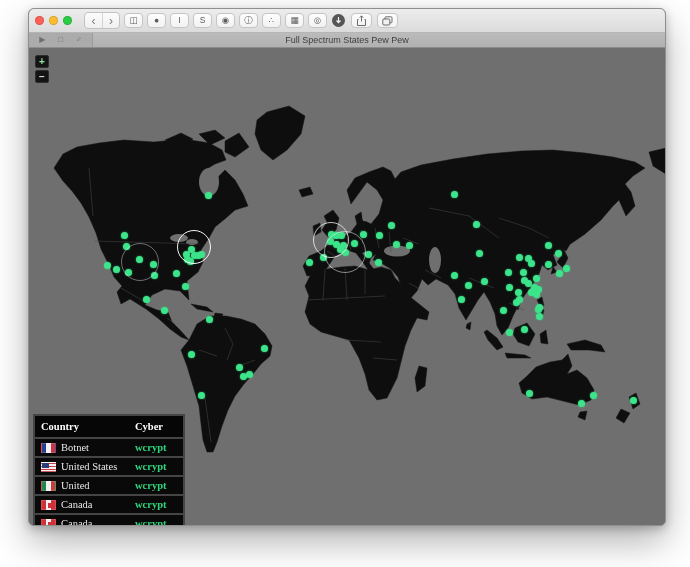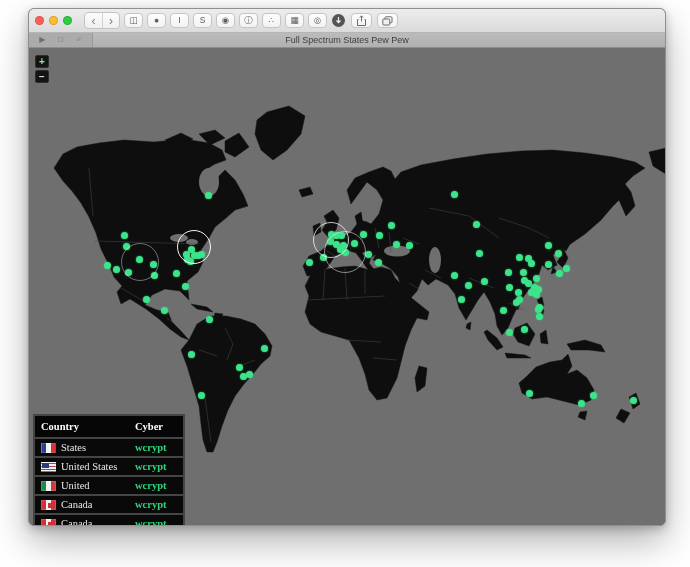--- a/index.html
+++ b/index.html
@@ -353,21 +353,21 @@
     </div>
 
     <div class="feed-table" id="feed-table">
       <div class="feed-row header">
         <div class="col-country">Country</div>
         <div class="col-botnet">Cyber</div>
       </div>
     <div class="feed-row">
           <div class="col-country">
             <span class="flag flag-fr"></span>
-            <span>States</span>
+            <span>Botnet</span>
           </div>
           <div class="col-botnet"><span class="botnet-name">wcrypt</span></div>
         </div>
         <div class="feed-row">
           <div class="col-country">
             <span class="flag flag-us"></span>
             <span>United States</span>
           </div>
           <div class="col-botnet"><span class="botnet-name">wcrypt</span></div>
         </div>

